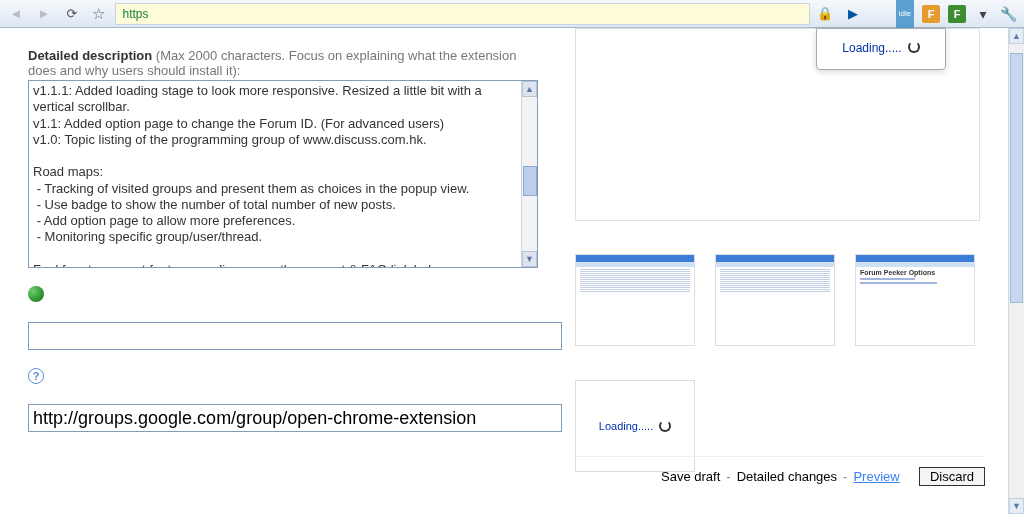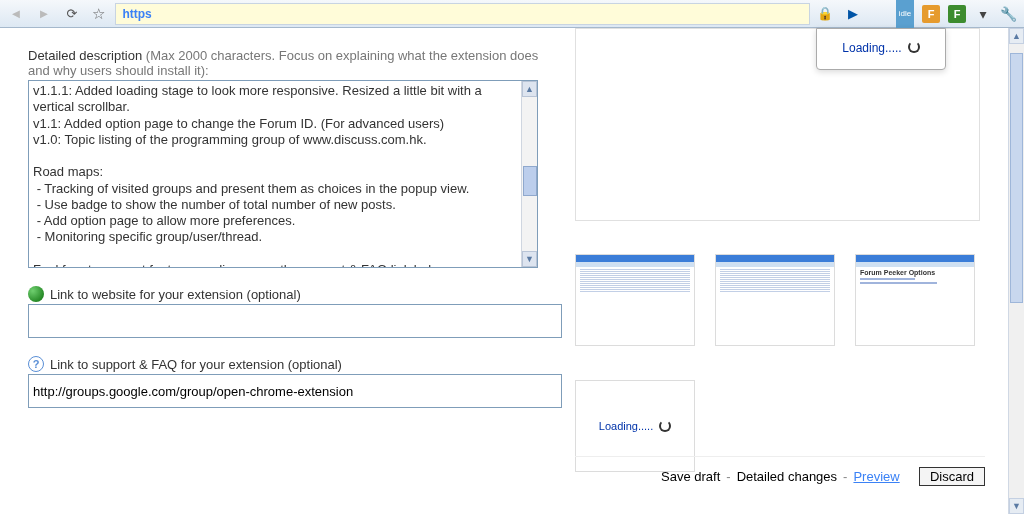--- a/index.html
+++ b/index.html
@@ -3,21 +3,21 @@
 <meta charset="utf-8">
 <style>
 * { margin: 0; padding: 0; box-sizing: border-box; }
 body { font-family: Arial, sans-serif; font-size: 13px; background: #fff; width: 1024px; height: 514px; overflow: hidden; position: relative; }
 
 
 .browser-toolbar { height: 28px; background: linear-gradient(#f5f8fb, #dde8f3); border-bottom: 1px solid #a5b8cc; display: flex; align-items: center; padding: 0 4px; gap: 4px; }
 .nav-btn { width: 24px; height: 22px; display: flex; align-items: center; justify-content: center; color: #555; cursor: pointer; }
 .nav-btn.disabled { color: #bbb; }
 .url-bar { flex: 1; height: 22px; background: #fffcd9; border: 1px solid #c8d4e2; padding: 0 6px; display: flex; align-items: center; font-size: 12px; color: #333; margin-left: 2px; }
-.url-bar .proto { color: #3b82f6; font-weight: bold; }
+.url-bar .proto { color: #15803d; }
 .url-bar .rest { color: #444; }
 .toolbar-icon { width: 20px; height: 20px; display: flex; align-items: center; justify-content: center; margin: 0 1px; cursor: pointer; }
 .lock-icon { color: #c9a227; font-size: 13px; margin: 0 4px; }
 .play-icon { color: #0054a6; }
 .iec-badge { background: #444; color: #fff; font-size: 8px; padding: 1px 3px; border-radius: 2px; margin-top: 45px; }
 .idle-badge { background: #5aa0d0; color: #fff; font-size: 8px; padding: 17px 3px; border-radius: 2px; }
 .f-icon { width: 18px; height: 18px; border-radius: 2px; display: flex; align-items: center; justify-content: center; font-weight: bold; font-size: 11px; color: #fff; }
 .f-orange { background: #e69b2e; }
 .f-green { background: #3d8c2f; }
 .page-icon { font-size: 14px; color: #444; }
@@ -26,34 +26,34 @@
 
 
 .loading-popup { position: absolute; top: 28px; right: 78px; width: 130px; height: 42px; background: #fff; border: 1px solid #aaa; border-radius: 0 0 4px 4px; box-shadow: 0 2px 6px rgba(0,0,0,0.15); display: flex; align-items: flex-start; justify-content: center; padding-top: 12px; font-size: 12px; color: #0033aa; z-index: 10; }
 .spinner { display: inline-block; width: 12px; height: 12px; margin-left: 6px; position: relative; }
 .spinner::after { content: ""; position: absolute; width: 8px; height: 8px; border: 2px solid #333; border-top-color: transparent; border-radius: 50%; }
 
 
 .content { position: absolute; top: 28px; left: 0; right: 16px; bottom: 0; overflow: hidden; }
 .left-col { position: absolute; left: 28px; top: 20px; width: 520px; }
 .field-label { font-size: 13px; color: #333; margin-bottom: 2px; }
-.field-label b { font-weight: normal; }
+.field-label b { font-weight: bold; }
 .field-hint { color: #777; font-size: 13px; }
 .textarea-wrap { position: relative; width: 510px; height: 188px; border: 1px solid #7f9db9; background: #fff; margin-top: 2px; }
 .textarea-inner { width: 494px; height: 100%; padding: 2px 4px; font-size: 13px; color: #333; overflow-y: scroll; font-family: Arial, sans-serif; border: none; outline: none; resize: none; white-space: pre-wrap; line-height: 1.25; }
 
 .scrollbar-fake { position: absolute; right: 0; top: 0; width: 16px; height: 100%; background: #efefef; border-left: 1px solid #cfd6e0; }
 .scrollbar-fake .arrow { height: 16px; background: #dde4ef; border: 1px solid #b8c4d6; display: flex; align-items: center; justify-content: center; font-size: 9px; color: #5a7aa3; }
 .scrollbar-fake .track { position: absolute; top: 16px; bottom: 16px; left: 0; right: 0; background: #f3f3f3; }
 .scrollbar-fake .thumb { position: absolute; right: 0; width: 14px; left: 1px; top: 85px; height: 30px; background: #bcceec; border: 1px solid #8fa8cd; }
 
 .sub-row { margin-top: 18px; display: flex; align-items: center; gap: 6px; color: #333; }
 .globe-icon { width: 16px; height: 16px; border-radius: 50%; background: radial-gradient(circle at 30% 30%, #6fcf6f, #0a6e0a); flex-shrink: 0; }
 .help-icon { width: 16px; height: 16px; border-radius: 50%; border: 1.5px solid #5a8fd6; color: #5a8fd6; display: flex; align-items: center; justify-content: center; font-size: 11px; font-weight: bold; flex-shrink: 0; }
-.text-input { width: 534px; height: 34px; border: 1px solid #7f9db9; padding: 2px 4px; font-size: 13px; font-family: Arial,sans-serif; margin-top: 2px; }
+.text-input { width: 534px; height: 28px; border: 1px solid #7f9db9; padding: 2px 4px; font-size: 18px; font-family: Arial,sans-serif; margin-top: 20px; }
 
 
 .right-col { position: absolute; left: 575px; top: 0; width: 420px; }
 .big-box { border: 1px solid #e0e0e0; width: 405px; height: 193px; background: #fff; position: relative; }
 .loading-text-top { position: absolute; top: 6px; right: 202px; font-size: 11px; color: #0033aa; letter-spacing: 1px; }
 .thumb-row { display: flex; gap: 20px; margin-top: 33px; }
 .thumb-cell { width: 120px; height: 92px; border: 1px solid #dcdcdc; background: #fff; position: relative; overflow: hidden; }
 .thumb-browser { width: 100%; height: 100%; }
 .thumb-titlebar { height: 7px; background: #3b7dd8; }
 .thumb-titlebar2 { height: 5px; background: #cfe0f2; }
@@ -144,27 +144,25 @@
       <div class="scrollbar-fake">
         <div class="arrow">▲</div>
         <div class="track"></div>
         <div class="thumb"></div>
         <div class="arrow" style="position:absolute;bottom:0;left:0;right:0">▼</div>
       </div>
     </div>
 
     <div class="sub-row">
       <div class="globe-icon"></div>
-      <span>Link to website for your extension (optional)</span>
     </div>
     <input class="text-input" type="text" value="" style="">
 
     <div class="sub-row">
       <div class="help-icon">?</div>
-      <span>Link to support &amp; FAQ for your extension (optional)</span>
     </div>
     <input class="text-input" type="text" value="http://groups.google.com/group/open-chrome-extension" style="">
   </div>
 
   <div class="right-col">
     <div class="loading-text-top">
       <span>Loading.....</span>
     </div>
     <div class="big-box"></div>
 

